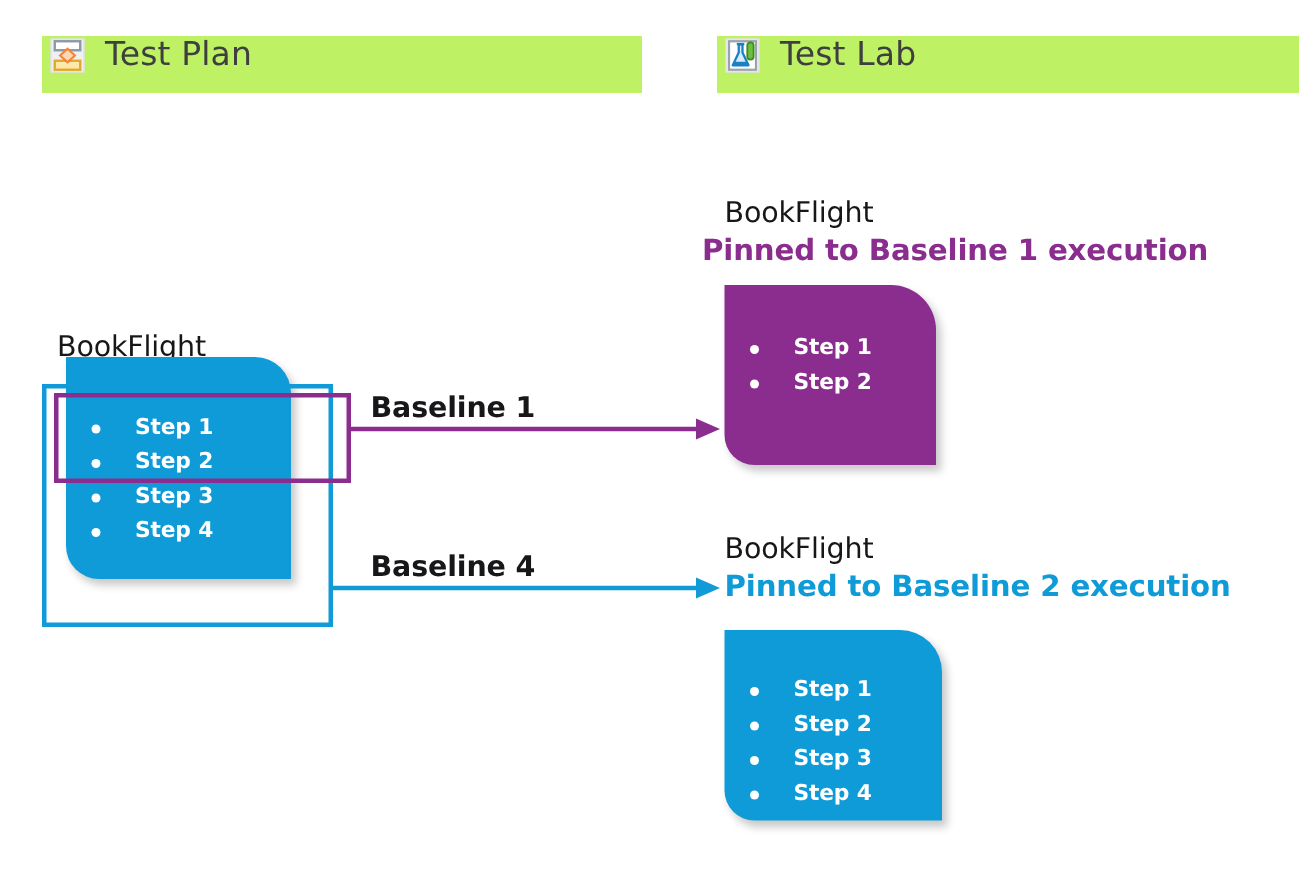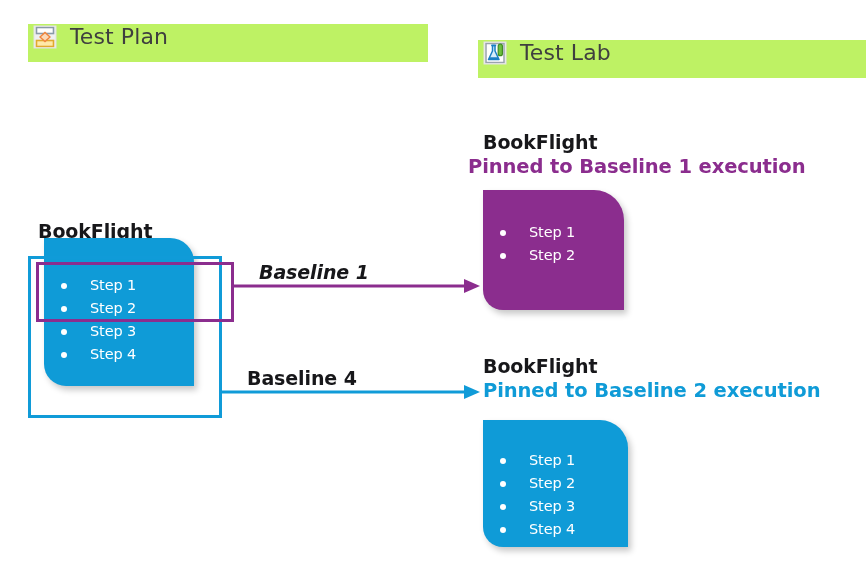--- a/index.html
+++ b/index.html
@@ -18,42 +18,42 @@
 
   
   .section-header {
     position: absolute;
     height: 38px;
     background: #bef264;
     display: flex;
     align-items: flex-start;
   }
   #header-test-plan { left: 28px; top: 24px; width: 400px; }
-  #header-test-lab  { left: 478px; top: 24px; width: 388px; margin-top: 16px; }
+  #header-test-lab  { left: 478px; top: 24px; width: 388px; }
 
   .section-header .hdr-icon {
     width: 26px;
     height: 26px;
     margin-left: 4px;
     margin-right: 12px;
     flex: 0 0 auto;
     display: block;
   }
   .section-header .hdr-label {
     font-size: 22px;
     color: #3f3f3f;
     letter-spacing: .1px;
     white-space: nowrap;
   }
 
   
   .card-title {
     position: absolute;
     font-size: 19px;
-    font-weight: bold;
+    font-weight: normal;
     color: #17171a;
     white-space: nowrap;
     letter-spacing: -.1px;
   }
   .card-subtitle {
     position: absolute;
     font-size: 19.5px;
     font-weight: bold;
     white-space: nowrap;
     letter-spacing: -.1px;
@@ -76,21 +76,21 @@
 
   .step-list {
     list-style: none;
     margin: 0;
     padding: 0;
   }
   .step-list li {
     display: flex;
     align-items: center;
     font-size: 14.5px;
-    font-weight: normal;
+    font-weight: bold;
     color: #ffffff;
     line-height: 23px;
     height: 23px;
     letter-spacing: -.1px;
   }
   .step-list li .bullet {
     width: 6px;
     height: 6px;
     border-radius: 50%;
     background: #ffffff;
@@ -158,21 +158,21 @@
   #arrow-baseline2 { left: 222px; top: 384px; }
 
   .arrow-label {
     position: absolute;
     font-size: 19px;
     font-weight: bold;
     color: #17171a;
     white-space: nowrap;
     letter-spacing: -.1px;
   }
-  #label-baseline1 { left: 259px; top: 261px; font-style: italic; }
+  #label-baseline1 { left: 247px; top: 261px; }
   #label-baseline2 { left: 247px; top: 367px; }
 </style>
 </head>
 <body>
 
 <div class="section-header" id="header-test-plan">
   <svg class="hdr-icon" viewBox="0 0 26 26">
     <rect x="2" y="2" width="22" height="22" fill="#f0f0f0"></rect>
     <rect x="4.5" y="3.5" width="17" height="6" fill="#ffffff" stroke="#8a9aa8" stroke-width="1.6"></rect>
     <rect x="4.5" y="16.5" width="17" height="6" fill="#ffe9a8" stroke="#e0a92e" stroke-width="1.6"></rect>

